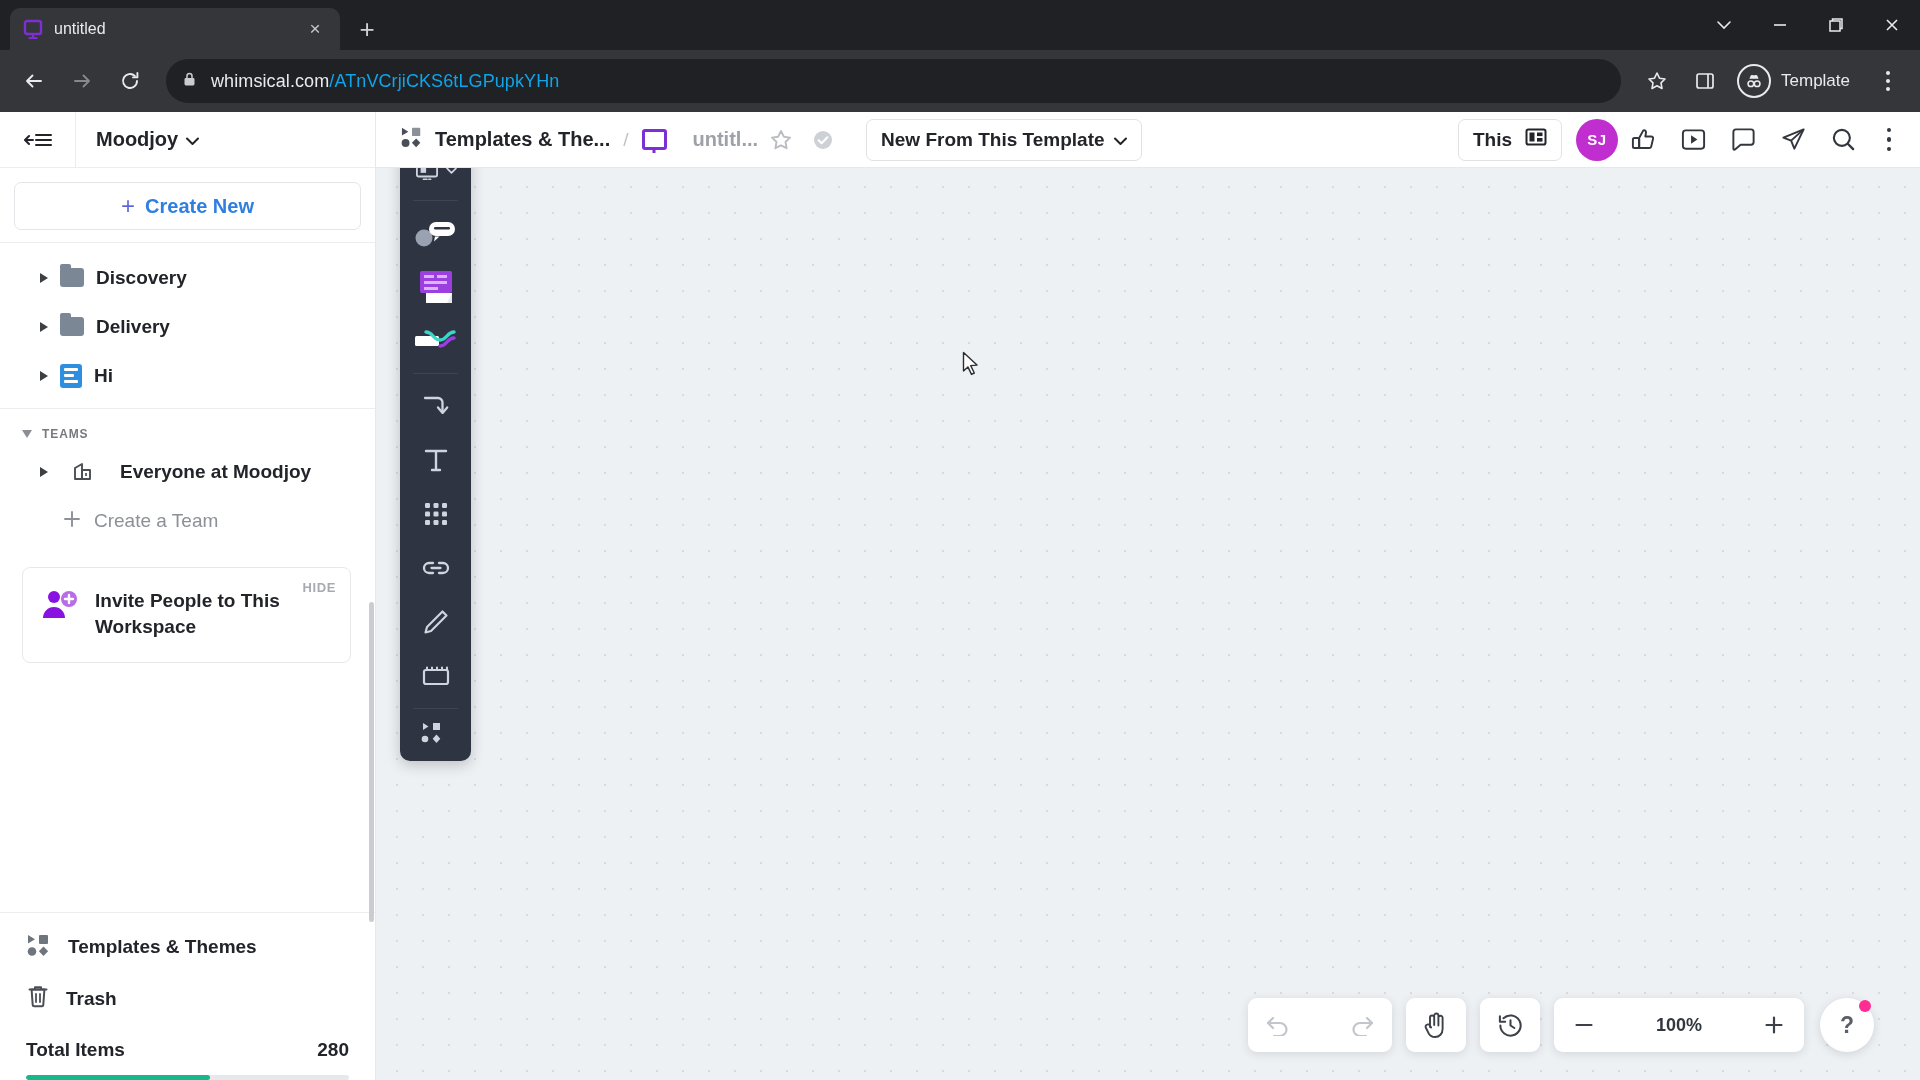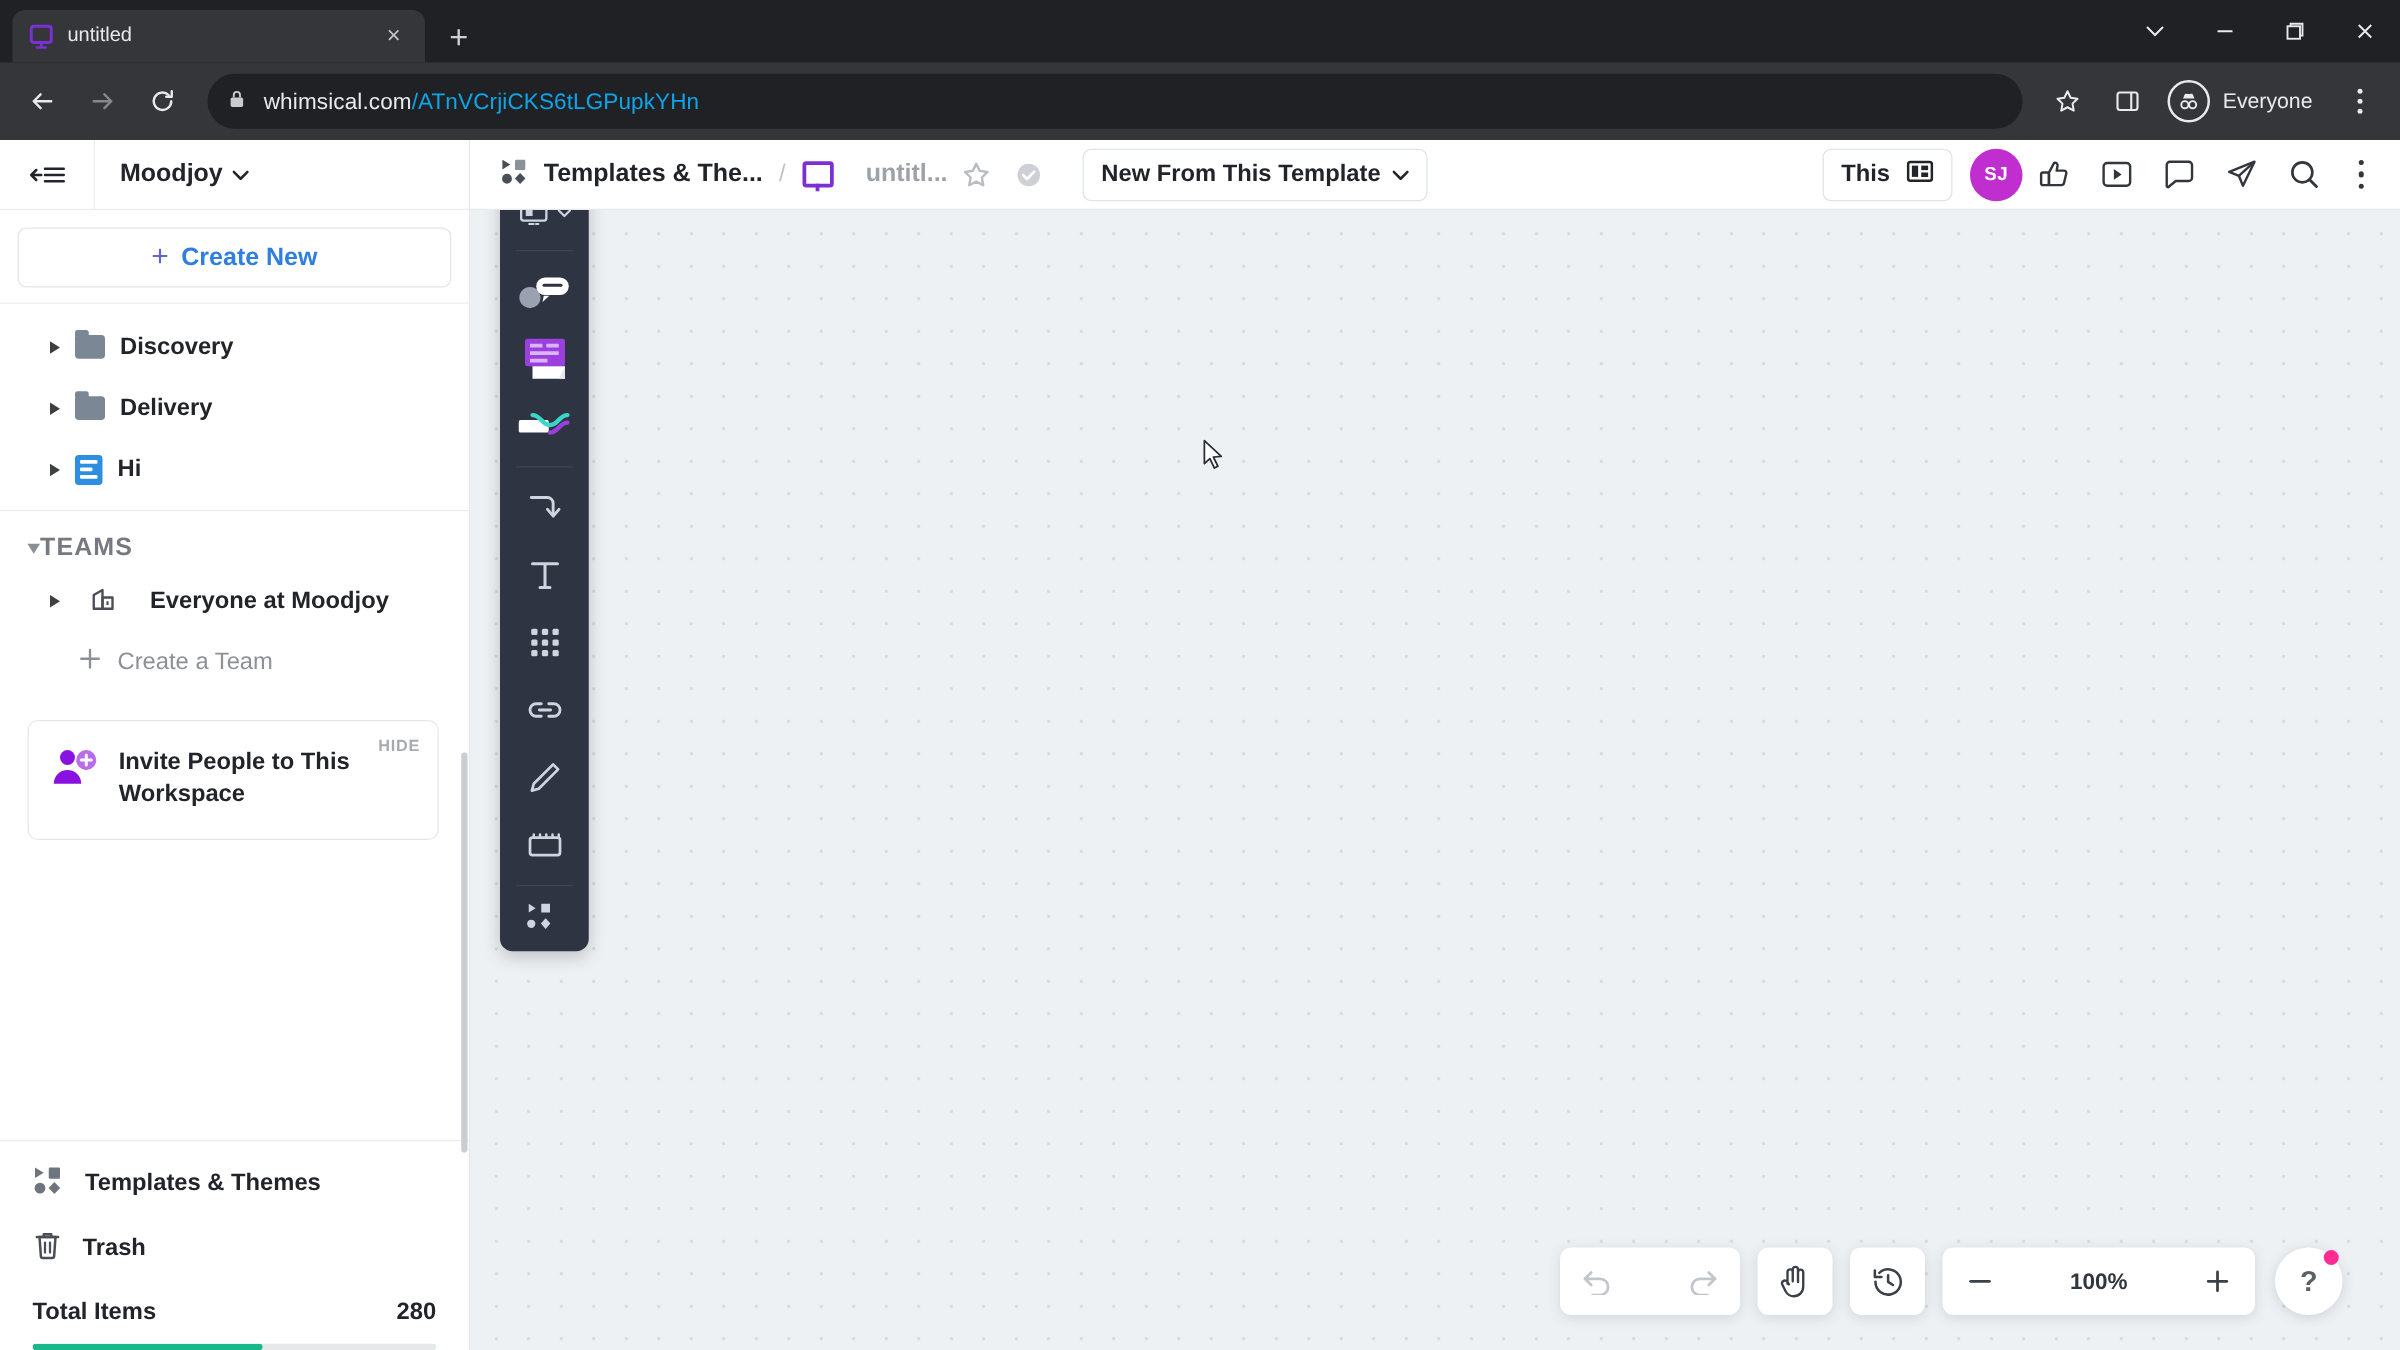--- a/index.html
+++ b/index.html
@@ -47,21 +47,21 @@
   .tree-item { height:49px; display:flex; align-items:center; gap:12px; padding-left:40px; font-size:19px; font-weight:700; color:#22242a; }
   .tri { width:0; height:0; border-left:8px solid #3c4043; border-top:5.5px solid transparent; border-bottom:5.5px solid transparent; flex:0 0 8px; }
   .tri.open { border-left:5.5px solid transparent; border-right:5.5px solid transparent; border-top:8px solid #8a8f96; border-bottom:0; }
   .folder { width:24px; height:19px; background:#7c8796; border-radius:2px 3px 3px 3px; position:relative; flex:0 0 24px; }
   .folder:before { content:""; position:absolute; left:0; top:-4px; width:11px; height:5px; background:#7c8796; border-radius:2px 2px 0 0; }
   .docicon { width:22px; height:24px; background:#2e8fe0; border-radius:3px; flex:0 0 22px; display:flex; flex-direction:column; justify-content:center; gap:3px; padding:0 4px; }
   .docicon i { height:3px; background:#fff; border-radius:1px; display:block; }
   .docicon i:nth-child(2){ width:70%; }
 
   .sb-sep { height:1px; background:#ededf0; margin:8px 0; }
-  .teams-hdr { display:flex; align-items:center; gap:0; padding:10px 0 6px 22px; font-size:20px; font-weight:700; color:#76797f; letter-spacing:.9px; }
+  .teams-hdr { display:flex; align-items:center; gap:10px; padding:10px 0 6px 22px; font-size:12px; font-weight:700; color:#76797f; letter-spacing:.9px; }
   .team-item { height:50px; display:flex; align-items:center; gap:24px; padding-left:40px; font-size:19px; font-weight:700; color:#22242a; }
   .create-team { height:48px; display:flex; align-items:center; gap:12px; padding-left:62px; font-size:19px; color:#8d9097; }
 
   .invite-card { margin:22px 24px 0 22px; border:1px solid #e6e8ea; border-radius:8px; padding:20px 18px 22px; position:relative; display:flex; gap:16px; align-items:flex-start; }
   .invite-hide { position:absolute; right:14px; top:12px; font-size:13px; font-weight:700; color:#a7abb1; letter-spacing:.6px; }
   .invite-txt { font-size:19px; font-weight:700; color:#22242a; line-height:1.38; max-width:200px; }
 
   .sb-spacer { flex:1; min-height:0; }
   .sb-bottom { border-top:1px solid #ededf0; padding:8px 0 0; }
   .bottom-item { height:52px; display:flex; align-items:center; gap:16px; padding-left:26px; font-size:19px; font-weight:700; color:#22242a; }
@@ -190,21 +190,21 @@
     </div>
     <div class="incognito">
       <span class="incog-circle">
         <svg width="22" height="22" viewBox="0 0 24 24">
             <path d="M7 9.5h10l-1.3-3.2c-.3-.7-1-1.1-1.7-.9-1.3.3-2.7.3-4 0-.7-.2-1.4.2-1.7.9z" fill="#e8eaed"></path>
             <circle cx="8.6" cy="15" r="3.1" fill="none" stroke="#e8eaed" stroke-width="1.7"></circle>
             <circle cx="15.4" cy="15" r="3.1" fill="none" stroke="#e8eaed" stroke-width="1.7"></circle>
             <path d="M11.5 14.7h1" stroke="#e8eaed" stroke-width="1.5"></path>
           </svg>
       </span>
-      <span>Everyone</span>
+      <span>Template</span>
     </div>
     <div class="kebab">
         <i></i>
         <i></i>
         <i></i>
       </div>
   </div>
 
   <div class="app">
 

